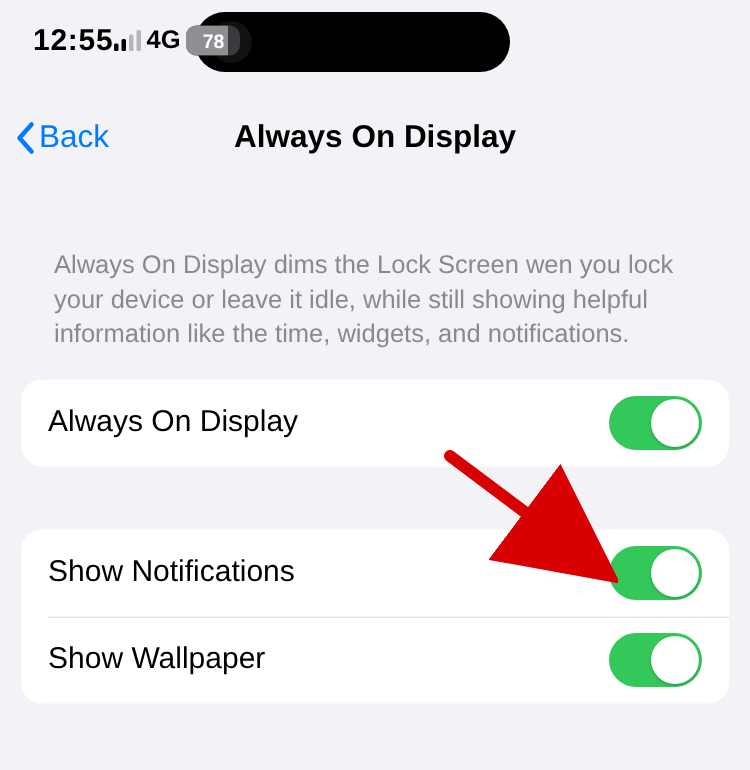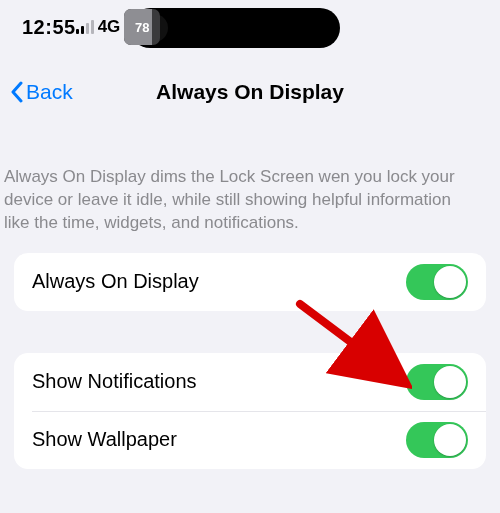--- a/index.html
+++ b/index.html
@@ -68,21 +68,21 @@
   .signal-bars span:nth-child(1){height:5px;}
   .signal-bars span:nth-child(2){height:8px;}
   .signal-bars span:nth-child(3){height:11px;}
   .signal-bars span:nth-child(4){height:14px;}
   .network {
     font-size: 17px;
     font-weight: 600;
   }
   .battery-pill {
     width: 36px;
-    height: 36px;
+    height: 20px;
     background: #3a3a3c;
     border-radius: 7px;
     position: relative;
     overflow: hidden;
     display: flex;
     align-items: center;
     justify-content: center;
   }
   .battery-fill {
     position: absolute;
@@ -122,21 +122,21 @@
     display: inline-block;
   }
   .nav-title {
     margin: 0 auto;
     font-size: 21px;
     font-weight: 600;
   }
 
   
   .description {
-    padding: 50px 22px 18px 4px;
+    padding: 50px 22px 18px 36px;
     color: #8a8a8e;
     font-size: 17px;
     line-height: 1.35;
   }
 
   
   .section {
     background: #fff;
     border-radius: 14px;
     margin: 0 14px 42px 14px;

